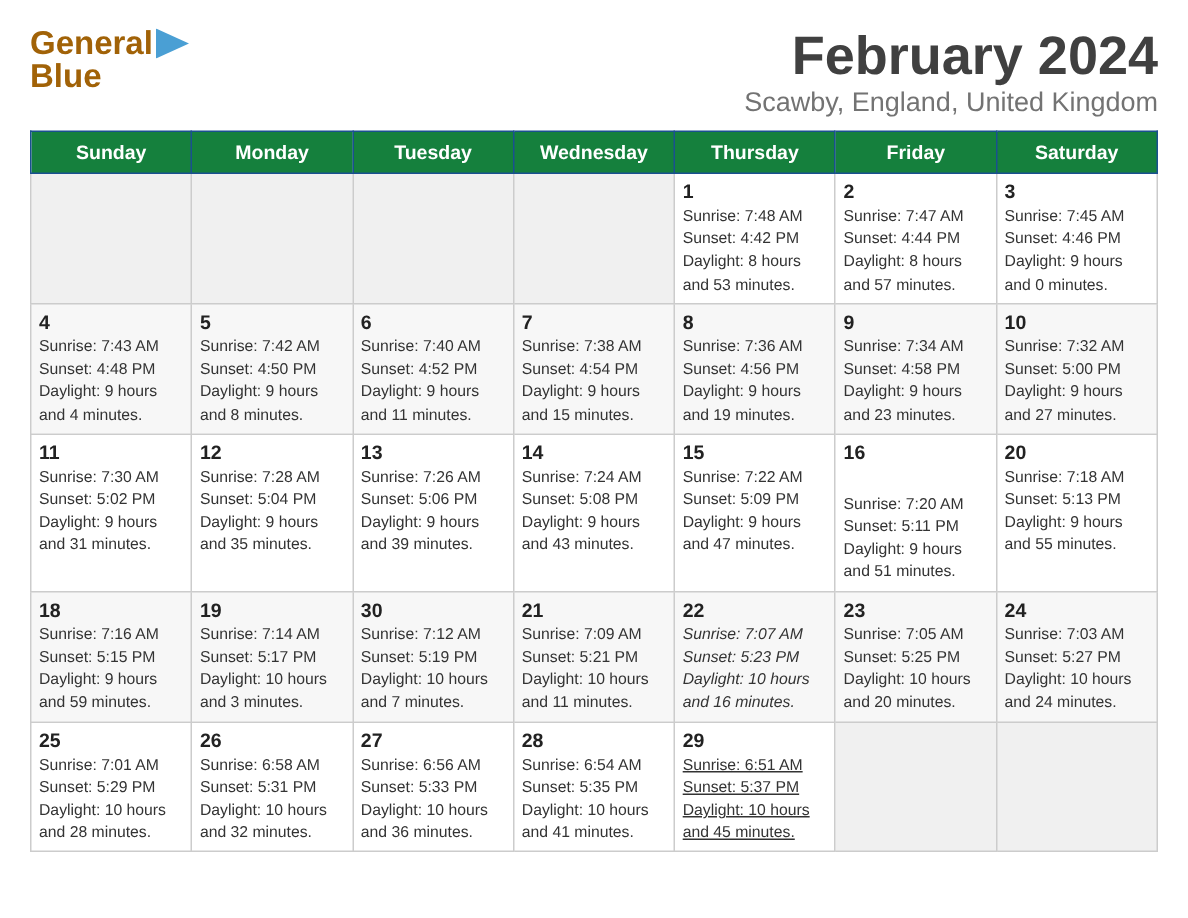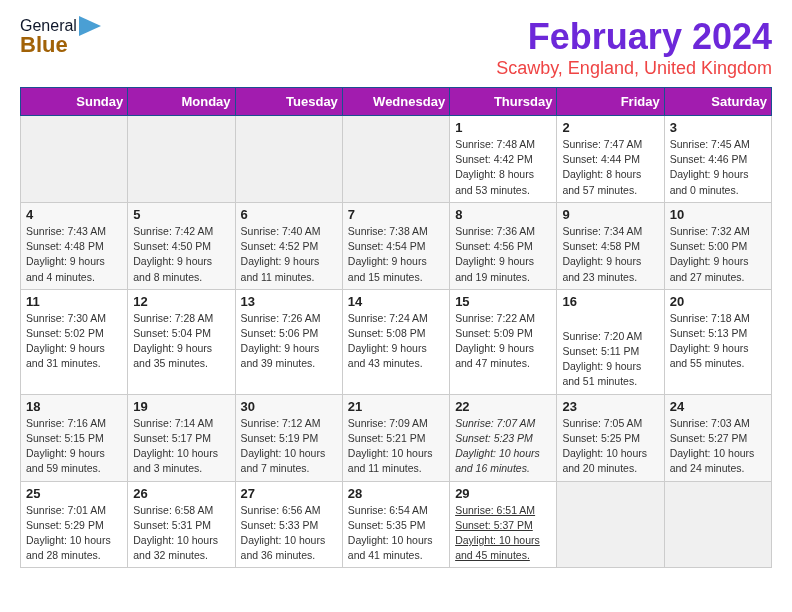--- a/index.html
+++ b/index.html
@@ -20,39 +20,39 @@
       display: flex;
       flex-direction: column;
       align-items: flex-start;
     }
     .title-area {
       text-align: right;
     }
     .title-area h1 {
       font-size: 36px;
       font-weight: bold;
-      color: #6d28d9;
+      color: #404040;
     }
     .title-area h2 {
       font-size: 18px;
       font-weight: normal;
-      color: #ef4444;
+      color: #737373;
     }
     .calendar {
       width: 100%;
       border-collapse: collapse;
       font-size: 11px;
     }
     .calendar thead tr th {
-      background: #a21caf;
+      background: #15803d;
       color: #fff;
       font-weight: bold;
       font-size: 13px;
       padding: 6px 4px;
-      text-align: right;
+      text-align: center;
       border: 1px solid #1a5090;
     }
     .calendar tbody tr td {
       border: 1px solid #ccc;
       vertical-align: top;
       padding: 4px 5px;
       width: calc(100% / 7);
       min-height: 70px;
       background: #fff;
     }
@@ -77,21 +77,21 @@
     .empty-cell {
       background: #f0f0f0 !important;
     }
   </style>
 </head>
 <body>
 
 <div class="header-area">
   <div class="logo">
     <div style="display:flex;align-items:center;">
-      <span style="font-size:16px;font-weight:normal;color:#0f172a;">General</span>
+      <span style="font-size:22px;font-weight:bold;color:#a16207;">General</span>
       <svg width="22" height="20" viewBox="0 0 22 20" style="margin-left:2px;">
         <polygon points="0,0 22,10 0,20" fill="#4a9fd4"></polygon>
       </svg>
     </div>
     <span style="font-size:22px;font-weight:bold;color:#a16207;margin-top:-4px;">Blue</span>
   </div>
   <div class="title-area">
     <h1>February 2024</h1>
     <h2>Scawby, England, United Kingdom</h2>
   </div>

